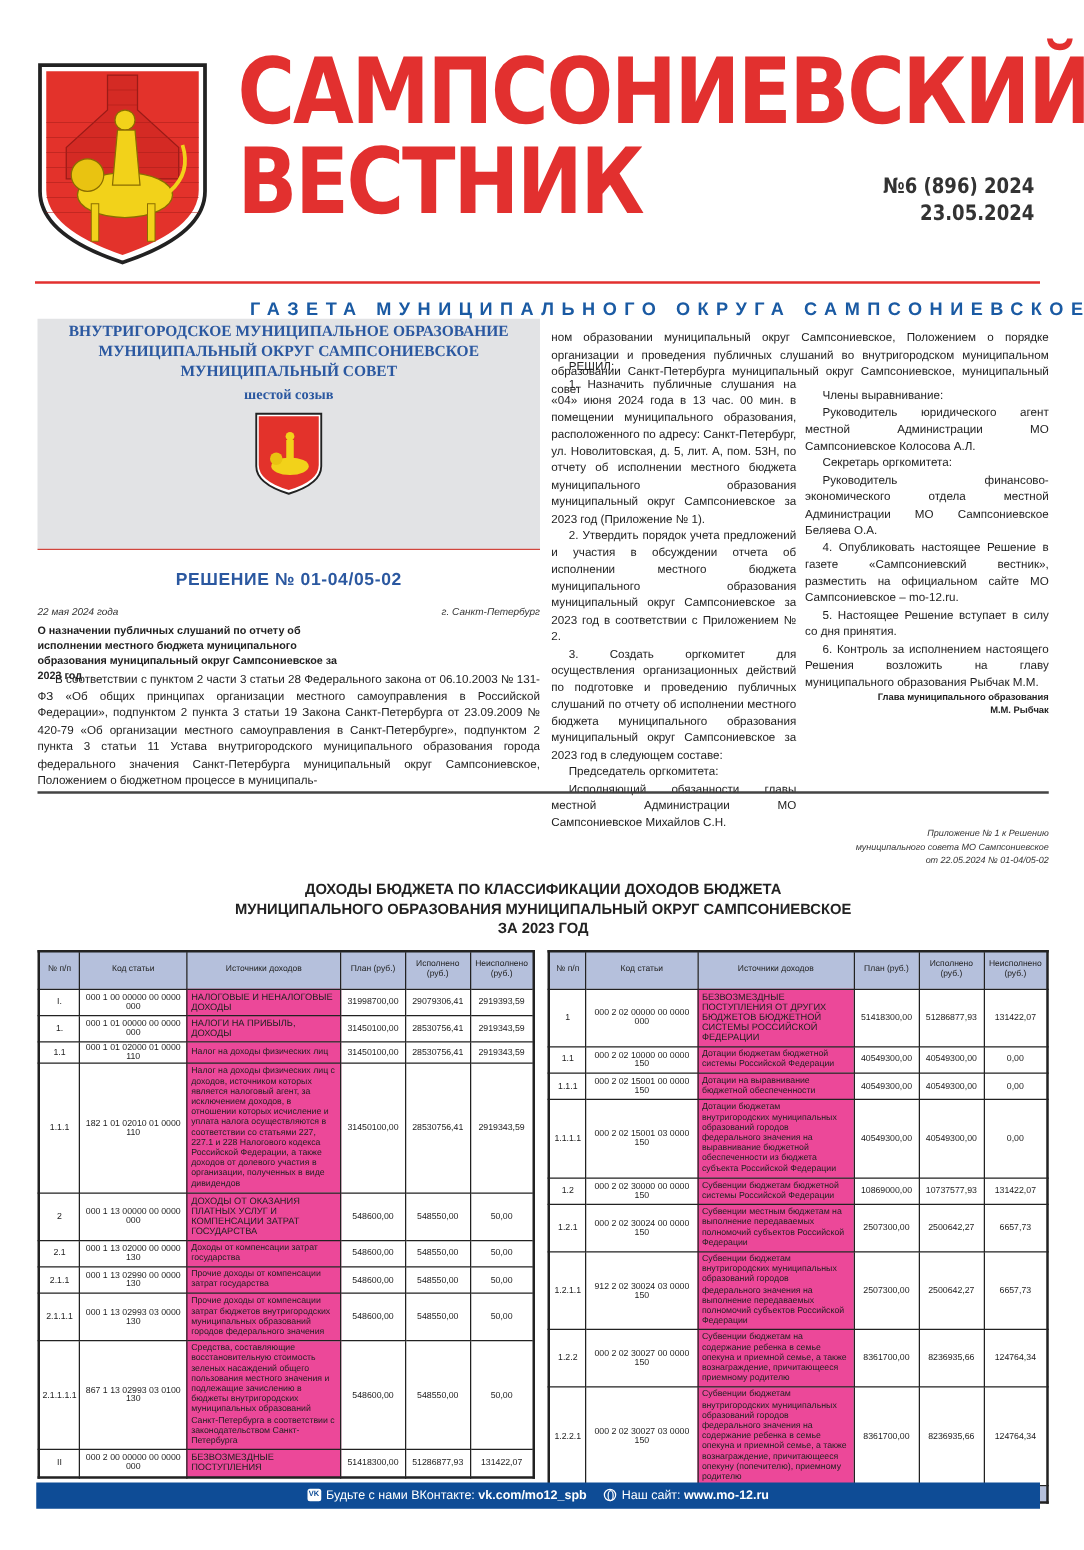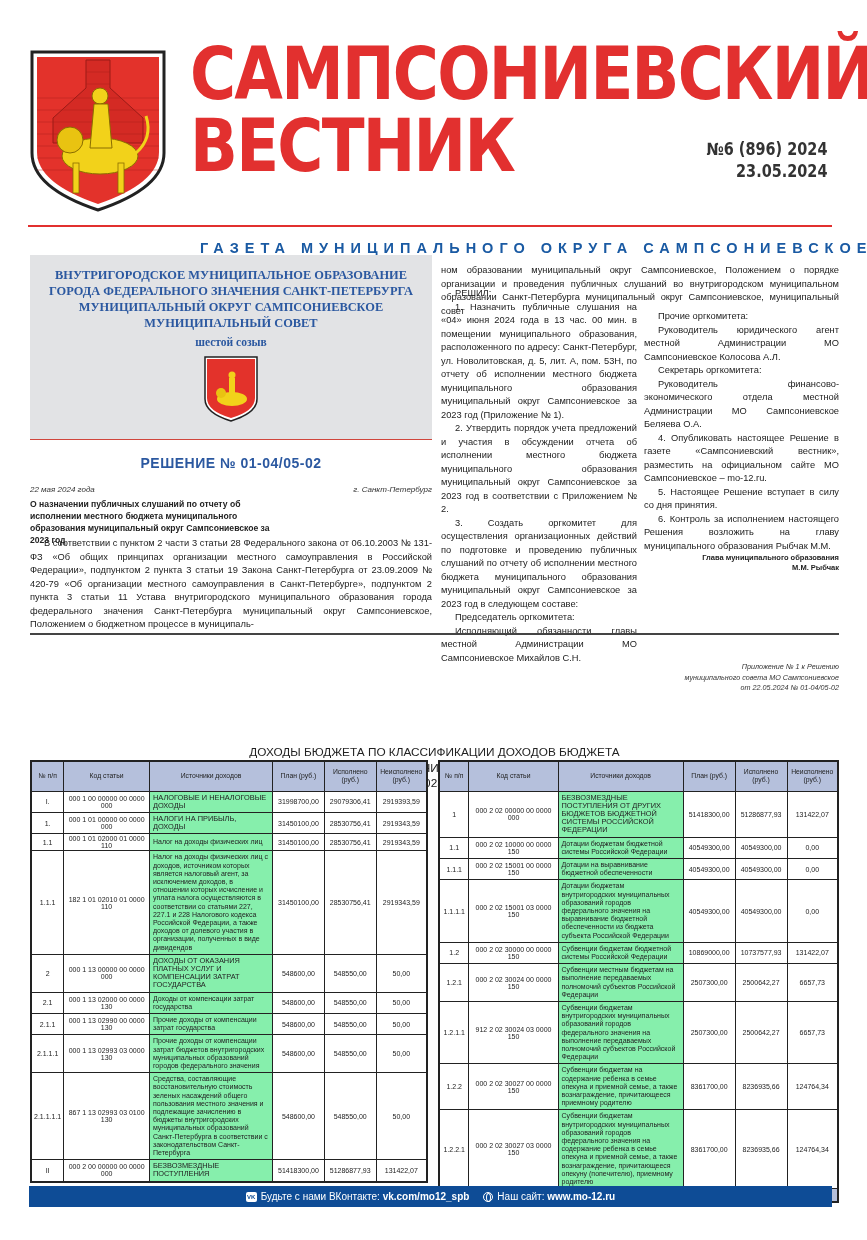--- a/index.html
+++ b/index.html
@@ -4,43 +4,43 @@
 <style>
   * { box-sizing: border-box; margin: 0; padding: 0; }
   body { width: 867px; height: 1240px; background: #fff; font-family: "Liberation Sans", sans-serif; color: #222; position: relative; overflow: hidden; }
   .masthead { position: absolute; left: 0; top: 0; width: 867px; height: 230px; }
   .crest { position: absolute; left: 28px; top: 48px; width: 140px; height: 165px; }
   .title { position: absolute; left: 190px; top: 38px; color: #e2302f; font-family: "DejaVu Sans", sans-serif; font-weight: bold; font-size: 73px; line-height: 72px; letter-spacing: -2px; transform: scaleX(0.86); transform-origin: left top; white-space: nowrap; }
   .issue { position: absolute; right: 40px; top: 138px; text-align: right; font-family: "DejaVu Sans", sans-serif; font-weight: bold; font-size: 17px; line-height: 22px; color: #333; transform: scaleX(0.85); transform-origin: right top; }
   .subtitle { position: absolute; left: 200px; top: 197px; width: 632px; color: #1a5aa3; font-weight: bold; font-size: 14.5px; letter-spacing: 6px; white-space: nowrap; text-align: right; margin-top: 43px; }
   .redline { position: absolute; left: 28px; top: 225px; width: 804px; height: 2px; background: #e2302f; }
 
-  .gray-box { position: absolute; left: 30px; top: 255px; width: 402px; height: 184px; background: #e2e3e5; text-align: center; padding-top: 12px; }
+  .gray-box { position: absolute; left: 30px; top: 255px; width: 402px; height: 184px; background: #e2e3e5; text-align: center; padding-top: 2px; }
   .gray-box .org { font-family: "Liberation Serif", serif; font-weight: bold; color: #2b58a0; font-size: 12.4px; line-height: 16px; }
   .gray-box .conv { font-family: "Liberation Serif", serif; font-weight: bold; color: #2b58a0; font-size: 11.5px; margin-top: 5px; }
   .gray-box .small-crest { width: 56px; height: 68px; margin: 7px auto 0; }
   .gray-underline { position: absolute; left: 30px; top: 439px; width: 402px; height: 1px; background: #d0463d; }
   .decision-title { position: absolute; left: 30px; top: 455px; width: 402px; text-align: center; color: #2b58a0; font-weight: bold; font-size: 14px; letter-spacing: 0.5px; }
   .date-row { position: absolute; left: 30px; top: 485px; width: 402px; font-size: 8px; font-style: italic; color: #333; display: flex; justify-content: space-between; }
   .about { position: absolute; left: 30px; top: 498px; width: 250px; font-size: 8.6px; font-weight: bold; line-height: 12px; color: #222; }
   .para { position: absolute; font-size: 9.3px; line-height: 13.5px; text-align: justify; color: #222; }
   .para p { text-indent: 14px; }
   .col-left-body { left: 30px; top: 537px; width: 402px; }
   .col-mid-top { left: 441px; top: 264px; width: 398px; }
   .col-mid { left: 441px; top: 287px; width: 196px; }
   .col-right { left: 644px; top: 310px; width: 195px; }
   .sign { text-align: right; font-size: 7.5px; font-weight: bold; line-height: 10px; margin-top: 0; }
   .hr-main { position: absolute; left: 30px; top: 633px; width: 809px; height: 2px; background: #444; }
 
   .appendix-note { position: absolute; right: 28px; top: 662px; text-align: right; font-size: 7.2px; font-style: italic; line-height: 10.5px; color: #333; }
-  .table-title { position: absolute; left: 30px; top: 704px; width: 809px; text-align: center; font-weight: normal; font-size: 11.8px; line-height: 15.5px; color: #222; margin-top: 41px; }
+  .table-title { position: absolute; left: 30px; top: 704px; width: 809px; text-align: center; font-weight: bold; font-size: 11.8px; line-height: 15.5px; color: #222; }
   .tbl { position: absolute; border-collapse: collapse; font-size: 7px; color: #222; }
   .tbl td, .tbl th { border: 1px solid #222; text-align: center; vertical-align: middle; padding: 1px 2px; font-weight: normal; }
   .tbl th { background: #b5c0dc; font-size: 6.8px; height: 30px; line-height: 8px; }
-  .tbl td.src { background: #86efac; text-align: left; line-height: 8.2px; padding: 2px 3px; }
+  .tbl td.src { background: #ec4899; text-align: left; line-height: 8.2px; padding: 2px 3px; }
   .tbl td.upper { font-size: 7.4px; }
   .tbl tr.total td { background: #b5c0dc; }
   .tbl { border: 2px solid #222; }
   .tbl-left { left: 30px; top: 760px; width: 398px; }
   .tbl-right { left: 438px; top: 760px; width: 401px; }
 
   .footer { position: absolute; left: 29px; top: 1186px; width: 803px; height: 21px; background: #0e4c96; color: #fff; font-size: 10px; display: flex; align-items: center; justify-content: center; gap: 14px; }
   .footer b { font-weight: bold; }
   .vk-icon { display: inline-block; width: 11px; height: 10px; background: #fff; color: #0e4c96; font-size: 6px; font-weight: bold; line-height: 10px; text-align: center; border-radius: 2px; margin-right: 4px; vertical-align: middle; }
   .globe-icon { display: inline-block; width: 10px; height: 10px; border: 1.5px solid #fff; border-radius: 50%; margin-right: 4px; vertical-align: middle; position: relative; }
@@ -80,21 +80,20 @@
   <div class="issue">
     <div>№6 (896) 2024</div>
     <div>23.05.2024</div>
   </div>
   <div class="subtitle">ГАЗЕТА МУНИЦИПАЛЬНОГО ОКРУГА САМПСОНИЕВСКОЕ</div>
   <div class="redline"></div>
 </div>
 
 <div class="gray-box">
   <div class="org">ВНУТРИГОРОДСКОЕ МУНИЦИПАЛЬНОЕ ОБРАЗОВАНИЕ</div>
-  <div class="org">ГОРОДА ФЕДЕРАЛЬНОГО ЗНАЧЕНИЯ САНКТ-ПЕТЕРБУРГА</div>
   <div class="org">МУНИЦИПАЛЬНЫЙ ОКРУГ САМПСОНИЕВСКОЕ</div>
   <div class="org">МУНИЦИПАЛЬНЫЙ СОВЕТ</div>
   <div class="conv">шестой созыв</div>
   <svg class="small-crest" viewBox="0 0 56 68">
     <path d="M2 2 H54 V44 Q54 58 28 66 Q2 58 2 44 Z" fill="#fff" stroke="#222" stroke-width="1.5"></path>
     <path d="M4 4 H52 V43 Q52 56 28 63 Q4 56 4 43 Z" fill="#e3322b"></path>
     <ellipse cx="29" cy="44" rx="15" ry="7" fill="#f2d21a"></ellipse>
     <circle cx="18" cy="38" r="5" fill="#e9c311"></circle>
     <circle cx="29" cy="20" r="3.5" fill="#f2d21a"></circle>
     <rect x="26" y="23" width="6" height="16" fill="#f2d21a"></rect>
@@ -120,21 +119,21 @@
 <div class="para col-mid">
   <p>РЕШИЛ:</p>
   <p>1. Назначить публичные слушания на «04» июня 2024 года в 13 час. 00 мин. в помещении муниципального образования, расположенного по адресу: Санкт-Петербург, ул. Новолитовская, д. 5, лит. А, пом. 53Н, по отчету об исполнении местного бюджета муниципального образования муниципальный округ Сампсониевское за 2023 год (Приложение № 1).</p>
   <p>2. Утвердить порядок учета предложений и участия в обсуждении отчета об исполнении местного бюджета муниципального образования муниципальный округ Сампсониевское за 2023 год в соответствии с Приложением № 2.</p>
   <p>3. Создать оргкомитет для осуществления организационных действий по подготовке и проведению публичных слушаний по отчету об исполнении местного бюджета муниципального образования муниципальный округ Сампсониевское за 2023 год в следующем составе:</p>
   <p>Председатель оргкомитета:</p>
   <p>Исполняющий обязанности главы местной Администрации МО Сампсониевское Михайлов С.Н.</p>
 </div>
 
 <div class="para col-right">
-  <p>Прочие оргкомитета:</p>
+  <p>Члены выравнивание:</p>
   <p>Руководитель юридического агент местной Администрации МО Сампсониевское Колосова А.Л.</p>
   <p>Секретарь оргкомитета:</p>
   <p>Руководитель финансово-экономического отдела местной Администрации МО Сампсониевское Беляева О.А.</p>
   <p>4. Опубликовать настоящее Решение в газете «Сампсониевский вестник», разместить на официальном сайте МО Сампсониевское – mo-12.ru.</p>
   <p>5. Настоящее Решение вступает в силу со дня принятия.</p>
   <p>6. Контроль за исполнением настоящего Решения возложить на главу муниципального образования Рыбчак М.М.</p>
   <div class="sign">Глава муниципального образования</div>
   <div class="sign" style="margin-top:0">М.М. Рыбчак</div>
 </div>
 

